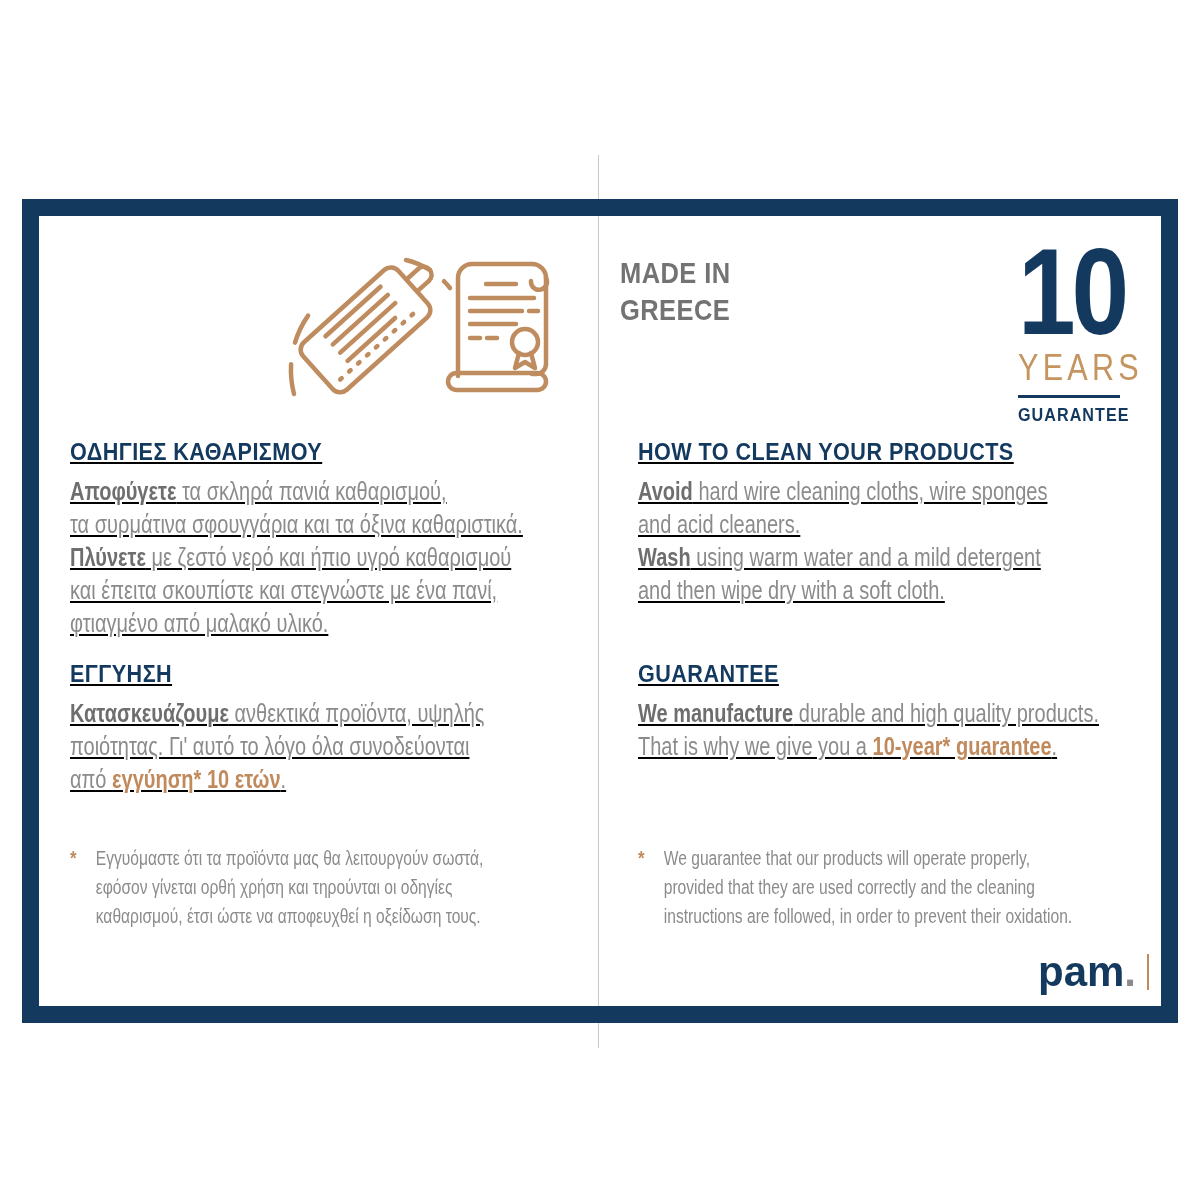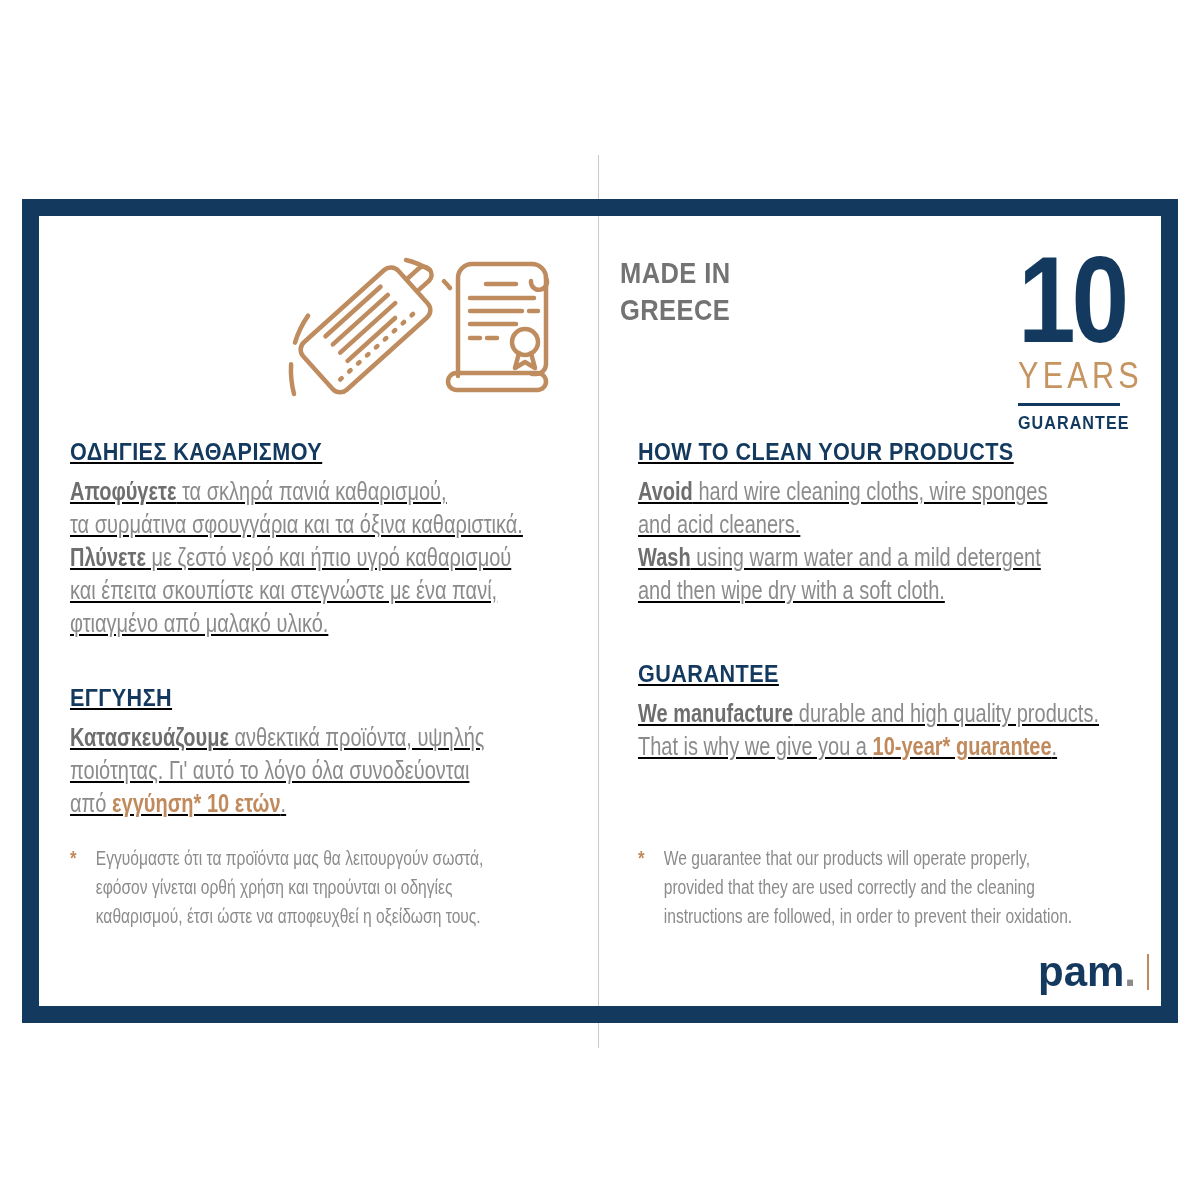--- a/index.html
+++ b/index.html
@@ -32,21 +32,21 @@
     color:#8b8b8b;font-size:19.5px;line-height:29px;
   }
   .fn-mark{color:#c18a5c;font-weight:bold;font-size:21px;line-height:27px;}
   .fn-text{white-space:pre-line;}
   .madein{
     position:absolute;left:620px;top:254px;margin:0;
     color:#737373;font-size:30px;line-height:37px;font-weight:bold;
     letter-spacing:.5px;white-space:pre-line;
     transform:scaleX(0.85);transform-origin:0 0;
   }
-  .badge{position:absolute;left:1000px;top:252px;width:120px;}
+  .badge{position:absolute;left:1000px;top:244px;width:120px;}
   .badge-inner{text-align:right;transform:scaleX(0.85);transform-origin:100% 0;}
   .badge-num{
     color:#13395f;font-size:122px;font-weight:bold;line-height:96px;
     letter-spacing:-5px;
   }
   .badge-years{
     color:#c5945f;font-size:36px;line-height:38px;letter-spacing:5px;
     margin-top:9px;font-weight:normal;
   }
   .badge-rule{height:3px;background:#13395f;margin:8px 0 6px 0;width:100%;}
@@ -120,21 +120,21 @@
 
 <section class="sec" style="left:70px;top:438px">
   <h3 class="heading">ΟΔΗΓΙΕΣ ΚΑΘΑΡΙΣΜΟΥ</h3>
   <p class="bodytext"><b>Αποφύγετε</b><span> τα σκληρά πανιά καθαρισμού,
 τα συρμάτινα σφουγγάρια και τα όξινα καθαριστικά.
 </span><b>Πλύνετε</b><span> με ζεστό νερό και ήπιο υγρό καθαρισμού
 και έπειτα σκουπίστε και στεγνώστε με ένα πανί,
 φτιαγμένο από μαλακό υλικό.</span></p>
 </section>
 
-<section class="sec" style="left:70px;top:684px">
+<section class="sec" style="left:70px;top:660px">
   <h3 class="heading">ΕΓΓΥΗΣΗ</h3>
   <p class="bodytext"><b>Κατασκευάζουμε</b><span> ανθεκτικά προϊόντα, υψηλής
 ποιότητας. Γι' αυτό το λόγο όλα συνοδεύονται
 από </span><span class="accent">εγγύηση* 10 ετών</span><span>.</span></p>
 </section>
 
 <div class="footnote" style="left:70px;top:844px">
   <div class="fn-inner">
     <span class="fn-mark">*</span>
     <span class="fn-text">Εγγυόμαστε ότι τα προϊόντα μας θα λειτουργούν σωστά,

